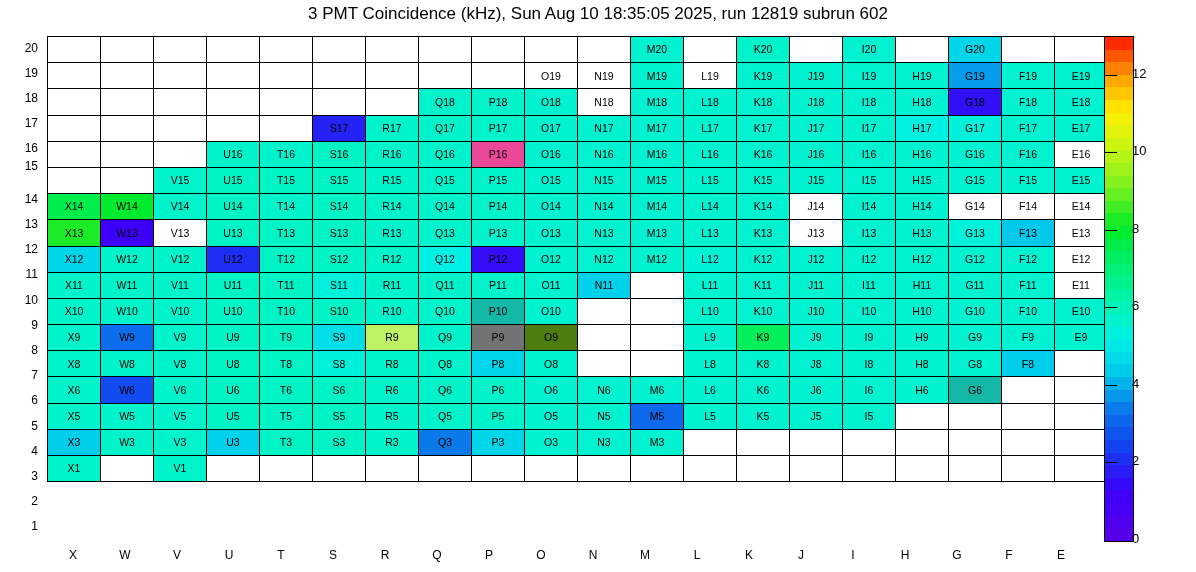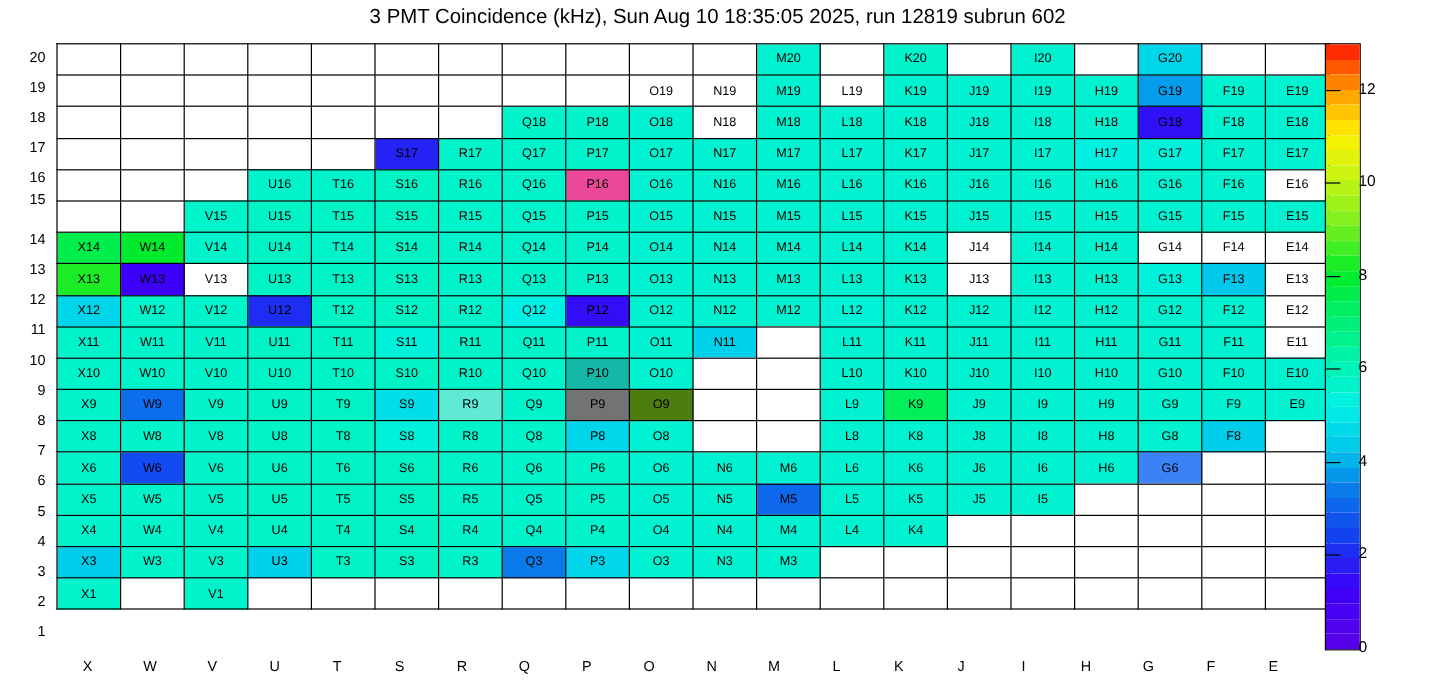--- a/index.html
+++ b/index.html
@@ -269,21 +269,21 @@
             <td style="background:rgb(0,242,208)">F10</td>
             <td style="background:rgb(0,242,208)">E10</td>
           </tr>
           <tr>
             <td style="background:rgb(0,243,203)">X9</td>
             <td style="background:rgb(12,110,236)">W9</td>
             <td style="background:rgb(0,243,203)">V9</td>
             <td style="background:rgb(0,243,197)">U9</td>
             <td style="background:rgb(0,243,197)">T9</td>
             <td style="background:rgb(0,222,232)">S9</td>
-            <td style="background:#5eead4">R9</td>
+            <td style="background:#bef264">R9</td>
             <td style="background:rgb(0,243,203)">Q9</td>
             <td style="background:#737373">P9</td>
             <td style="background:#4d7c0f">O9</td>
             <td style="background:#ffffff"></td>
             <td style="background:#ffffff"></td>
             <td style="background:rgb(0,242,208)">L9</td>
             <td style="background:rgb(0,239,91)">K9</td>
             <td style="background:rgb(0,242,208)">J9</td>
             <td style="background:rgb(0,242,208)">I9</td>
             <td style="background:rgb(0,242,208)">H9</td>
@@ -324,63 +324,41 @@
             <td style="background:rgb(0,243,203)">Q6</td>
             <td style="background:rgb(0,243,203)">P6</td>
             <td style="background:rgb(0,242,208)">O6</td>
             <td style="background:rgb(0,242,208)">N6</td>
             <td style="background:rgb(0,242,208)">M6</td>
             <td style="background:rgb(0,242,208)">L6</td>
             <td style="background:rgb(0,242,208)">K6</td>
             <td style="background:rgb(0,242,208)">J6</td>
             <td style="background:rgb(0,242,208)">I6</td>
             <td style="background:rgb(0,242,208)">H6</td>
-            <td style="background:#3b82f6">G6</td>
+            <td style="background:#14b8a6">G6</td>
             <td style="background:#ffffff"></td>
             <td style="background:#ffffff"></td>
           </tr>
           <tr>
             <td style="background:rgb(0,243,203)">X5</td>
             <td style="background:rgb(0,243,203)">W5</td>
             <td style="background:rgb(0,243,203)">V5</td>
             <td style="background:rgb(0,243,197)">U5</td>
             <td style="background:rgb(0,243,197)">T5</td>
             <td style="background:rgb(0,243,197)">S5</td>
             <td style="background:rgb(0,243,203)">R5</td>
             <td style="background:rgb(0,243,203)">Q5</td>
             <td style="background:rgb(0,243,203)">P5</td>
             <td style="background:rgb(0,242,208)">O5</td>
             <td style="background:rgb(0,242,208)">N5</td>
             <td style="background:rgb(13,104,236)">M5</td>
             <td style="background:rgb(0,242,208)">L5</td>
             <td style="background:rgb(0,242,208)">K5</td>
             <td style="background:rgb(0,242,208)">J5</td>
             <td style="background:rgb(0,242,208)">I5</td>
-            <td style="background:#ffffff"></td>
-            <td style="background:#ffffff"></td>
-            <td style="background:#ffffff"></td>
-            <td style="background:#ffffff"></td>
-          </tr>
-          <tr>
-            <td style="background:rgb(0,243,203)">X4</td>
-            <td style="background:rgb(0,243,203)">W4</td>
-            <td style="background:rgb(0,243,203)">V4</td>
-            <td style="background:rgb(0,243,197)">U4</td>
-            <td style="background:rgb(0,243,197)">T4</td>
-            <td style="background:rgb(0,243,197)">S4</td>
-            <td style="background:rgb(0,243,203)">R4</td>
-            <td style="background:rgb(0,243,203)">Q4</td>
-            <td style="background:rgb(0,243,203)">P4</td>
-            <td style="background:rgb(0,242,208)">O4</td>
-            <td style="background:rgb(0,242,208)">N4</td>
-            <td style="background:rgb(0,242,208)">M4</td>
-            <td style="background:rgb(0,242,208)">L4</td>
-            <td style="background:rgb(0,242,208)">K4</td>
-            <td style="background:#ffffff"></td>
-            <td style="background:#ffffff"></td>
             <td style="background:#ffffff"></td>
             <td style="background:#ffffff"></td>
             <td style="background:#ffffff"></td>
             <td style="background:#ffffff"></td>
           </tr>
           <tr>
             <td style="background:rgb(0,205,234)">X3</td>
             <td style="background:rgb(0,243,203)">W3</td>
             <td style="background:rgb(0,243,203)">V3</td>
             <td style="background:rgb(0,209,234)">U3</td>

